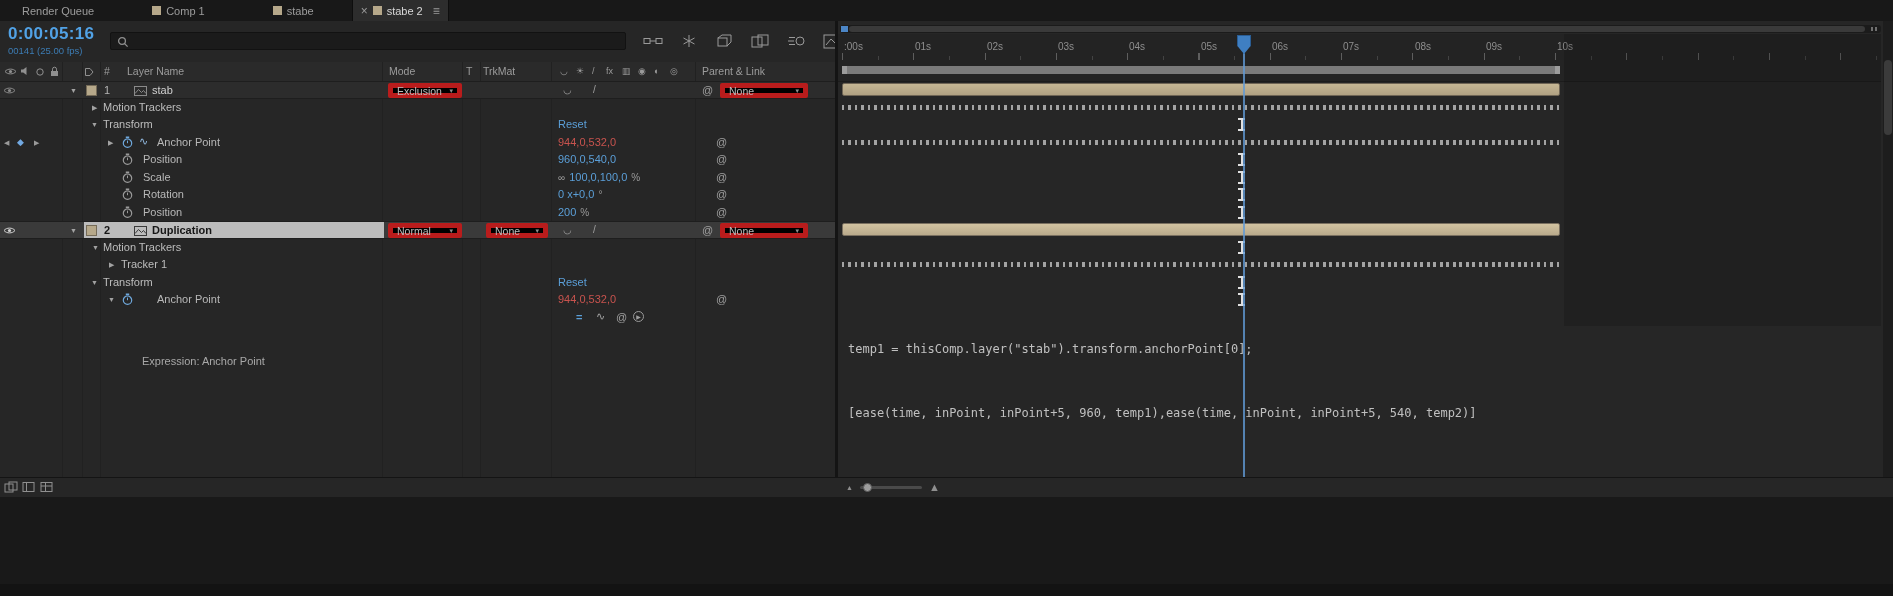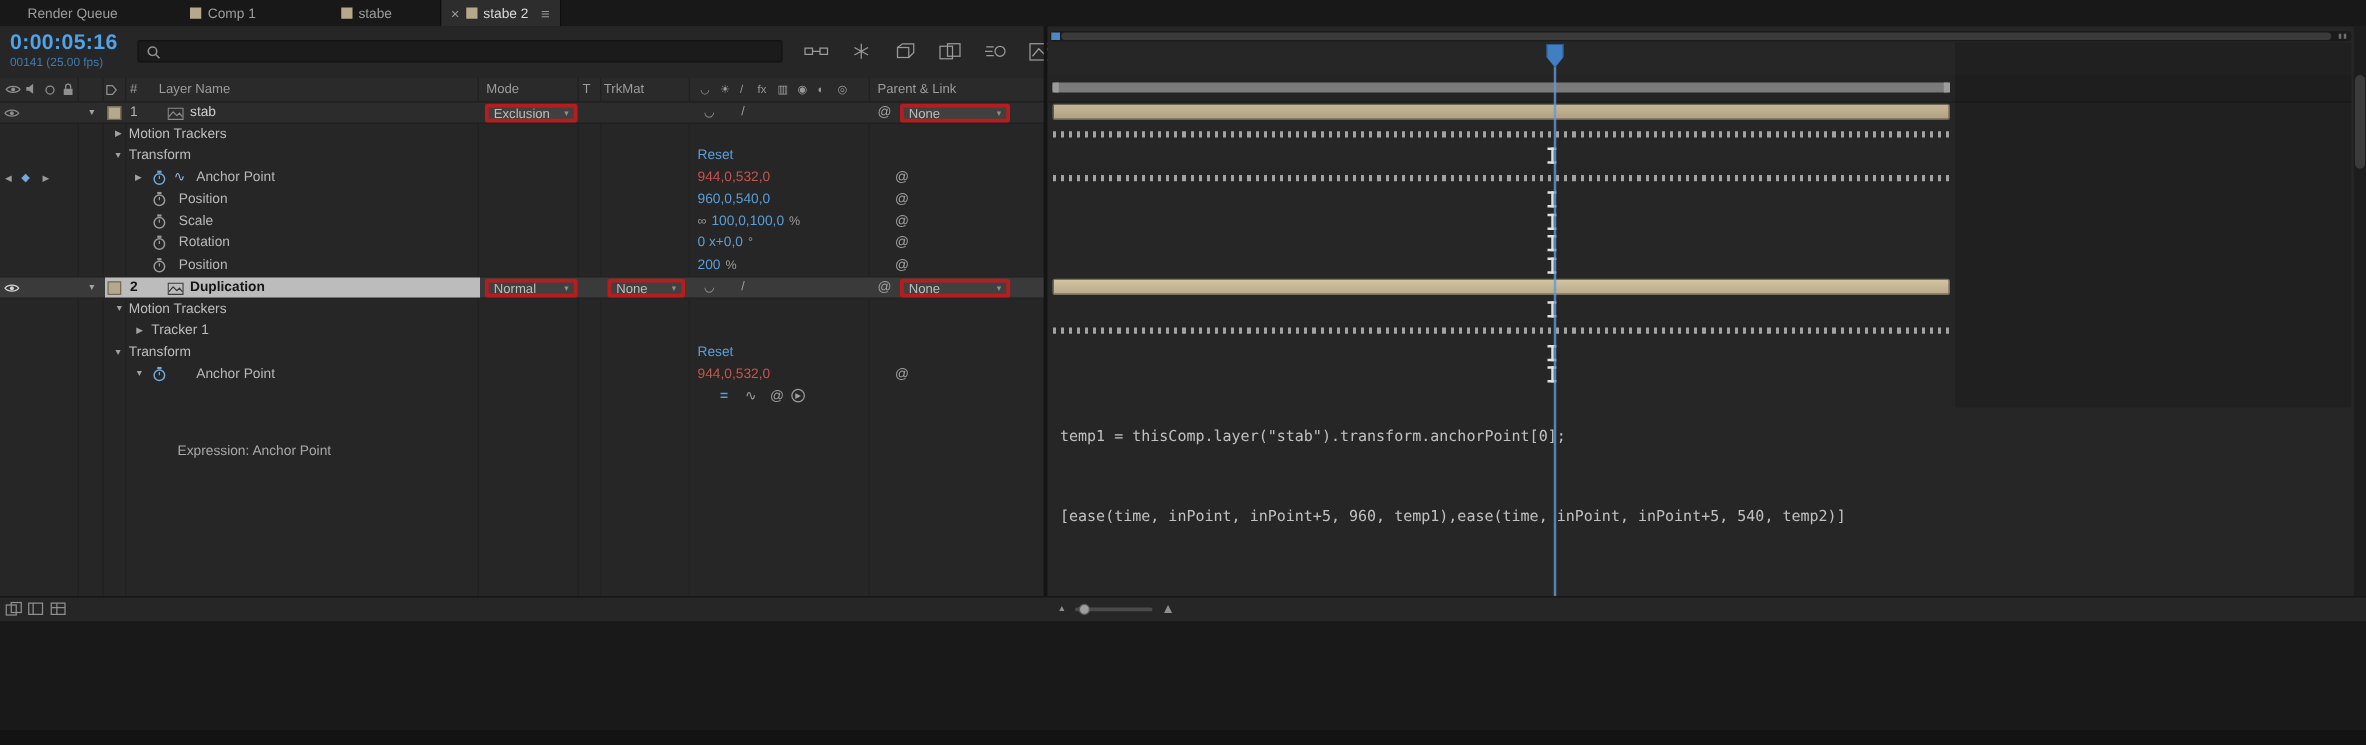--- a/index.html
+++ b/index.html
@@ -39,21 +39,21 @@
   .lname{top:2px;color:#cfcfcf}
   .darktxt{color:#161616 !important;font-weight:bold}
   .swatch9{width:11px;height:11px;background:#b6a88a;border:1px solid #756b58;box-sizing:border-box}
   .gname{top:2px;color:#bdbdbd}
   .pname{top:2px;color:#b8b8b8}
   .vgrp{top:2px;display:flex;gap:4px;align-items:baseline}
   .vblue{color:#5b9fd8}
   .vred{color:#c8534e}
   .vsuf{color:#9a9a9a;font-size:10px}
   .linkg{color:#9a9a9a;font-size:10px}
-  .dd{top:1px;height:15px;background:#404040;border:3px solid #b91c1c;border-radius:2px;display:flex;align-items:center;justify-content:space-between;padding:0 4px;font-size:10.5px;color:#bdbdbd;box-sizing:border-box}
+  .dd{top:1px;height:15px;background:#000000;border:5px solid #b91c1c;border-radius:2px;display:flex;align-items:center;justify-content:space-between;padding:0 4px;font-size:10.5px;color:#bdbdbd;box-sizing:border-box}
   .ddc{font-size:7px;color:#8f8f8f;margin-left:3px}
   .at-icon{top:2px;color:#9f9f9f;font-size:11px}
   .sw-icon{top:2px;color:#9f9f9f;font-size:10px}
   .hicon{font-size:9px;color:#9a9a9a;top:4px}
   .kf{font-size:7px;color:#9a9a9a;top:5px}
   .kfd{font-size:9px;color:#72a9e2;top:3px}
   .eq{color:#5b9fd8;font-weight:bold;font-size:11px;top:2px}
   .sine{color:#9f9f9f;font-size:11px;top:1px}
   .sineb{color:#8fb6dc}
   .play{top:2px;width:11px;height:11px;border:1px solid #9a9a9a;border-radius:50%;display:flex;align-items:center;justify-content:center;font-size:6px;color:#9f9f9f;box-sizing:border-box}
@@ -444,20 +444,35 @@
 
   <div id="right">
 
     <div id="tlnav">
       <span class="thumb"></span>
       <span class="cap"></span>
       <span class="grip" style="right:8px"></span>
       <span class="grip" style="right:4px"></span>
     </div>
 
+    <div id="ruler">
+      <span class="tickminor"></span>
+      <span class="tickmajor"></span>
+      <span class="rlabel" style="left:6px">:00s</span>
+      <span class="rlabel" style="left:77px">01s</span>
+      <span class="rlabel" style="left:149px">02s</span>
+      <span class="rlabel" style="left:220px">03s</span>
+      <span class="rlabel" style="left:291px">04s</span>
+      <span class="rlabel" style="left:363px">05s</span>
+      <span class="rlabel" style="left:434px">06s</span>
+      <span class="rlabel" style="left:505px">07s</span>
+      <span class="rlabel" style="left:577px">08s</span>
+      <span class="rlabel" style="left:648px">09s</span>
+      <span class="rlabel" style="left:719px">10s</span>
+    </div>
 
     <div id="workarea">
       <span class="wbar"></span>
       <span class="wcap" style="left:4px"></span>
       <span class="wcap" style="left:717px"></span>
     </div>
 
     <div id="beyond"></div>
 
     <div id="tracks">

